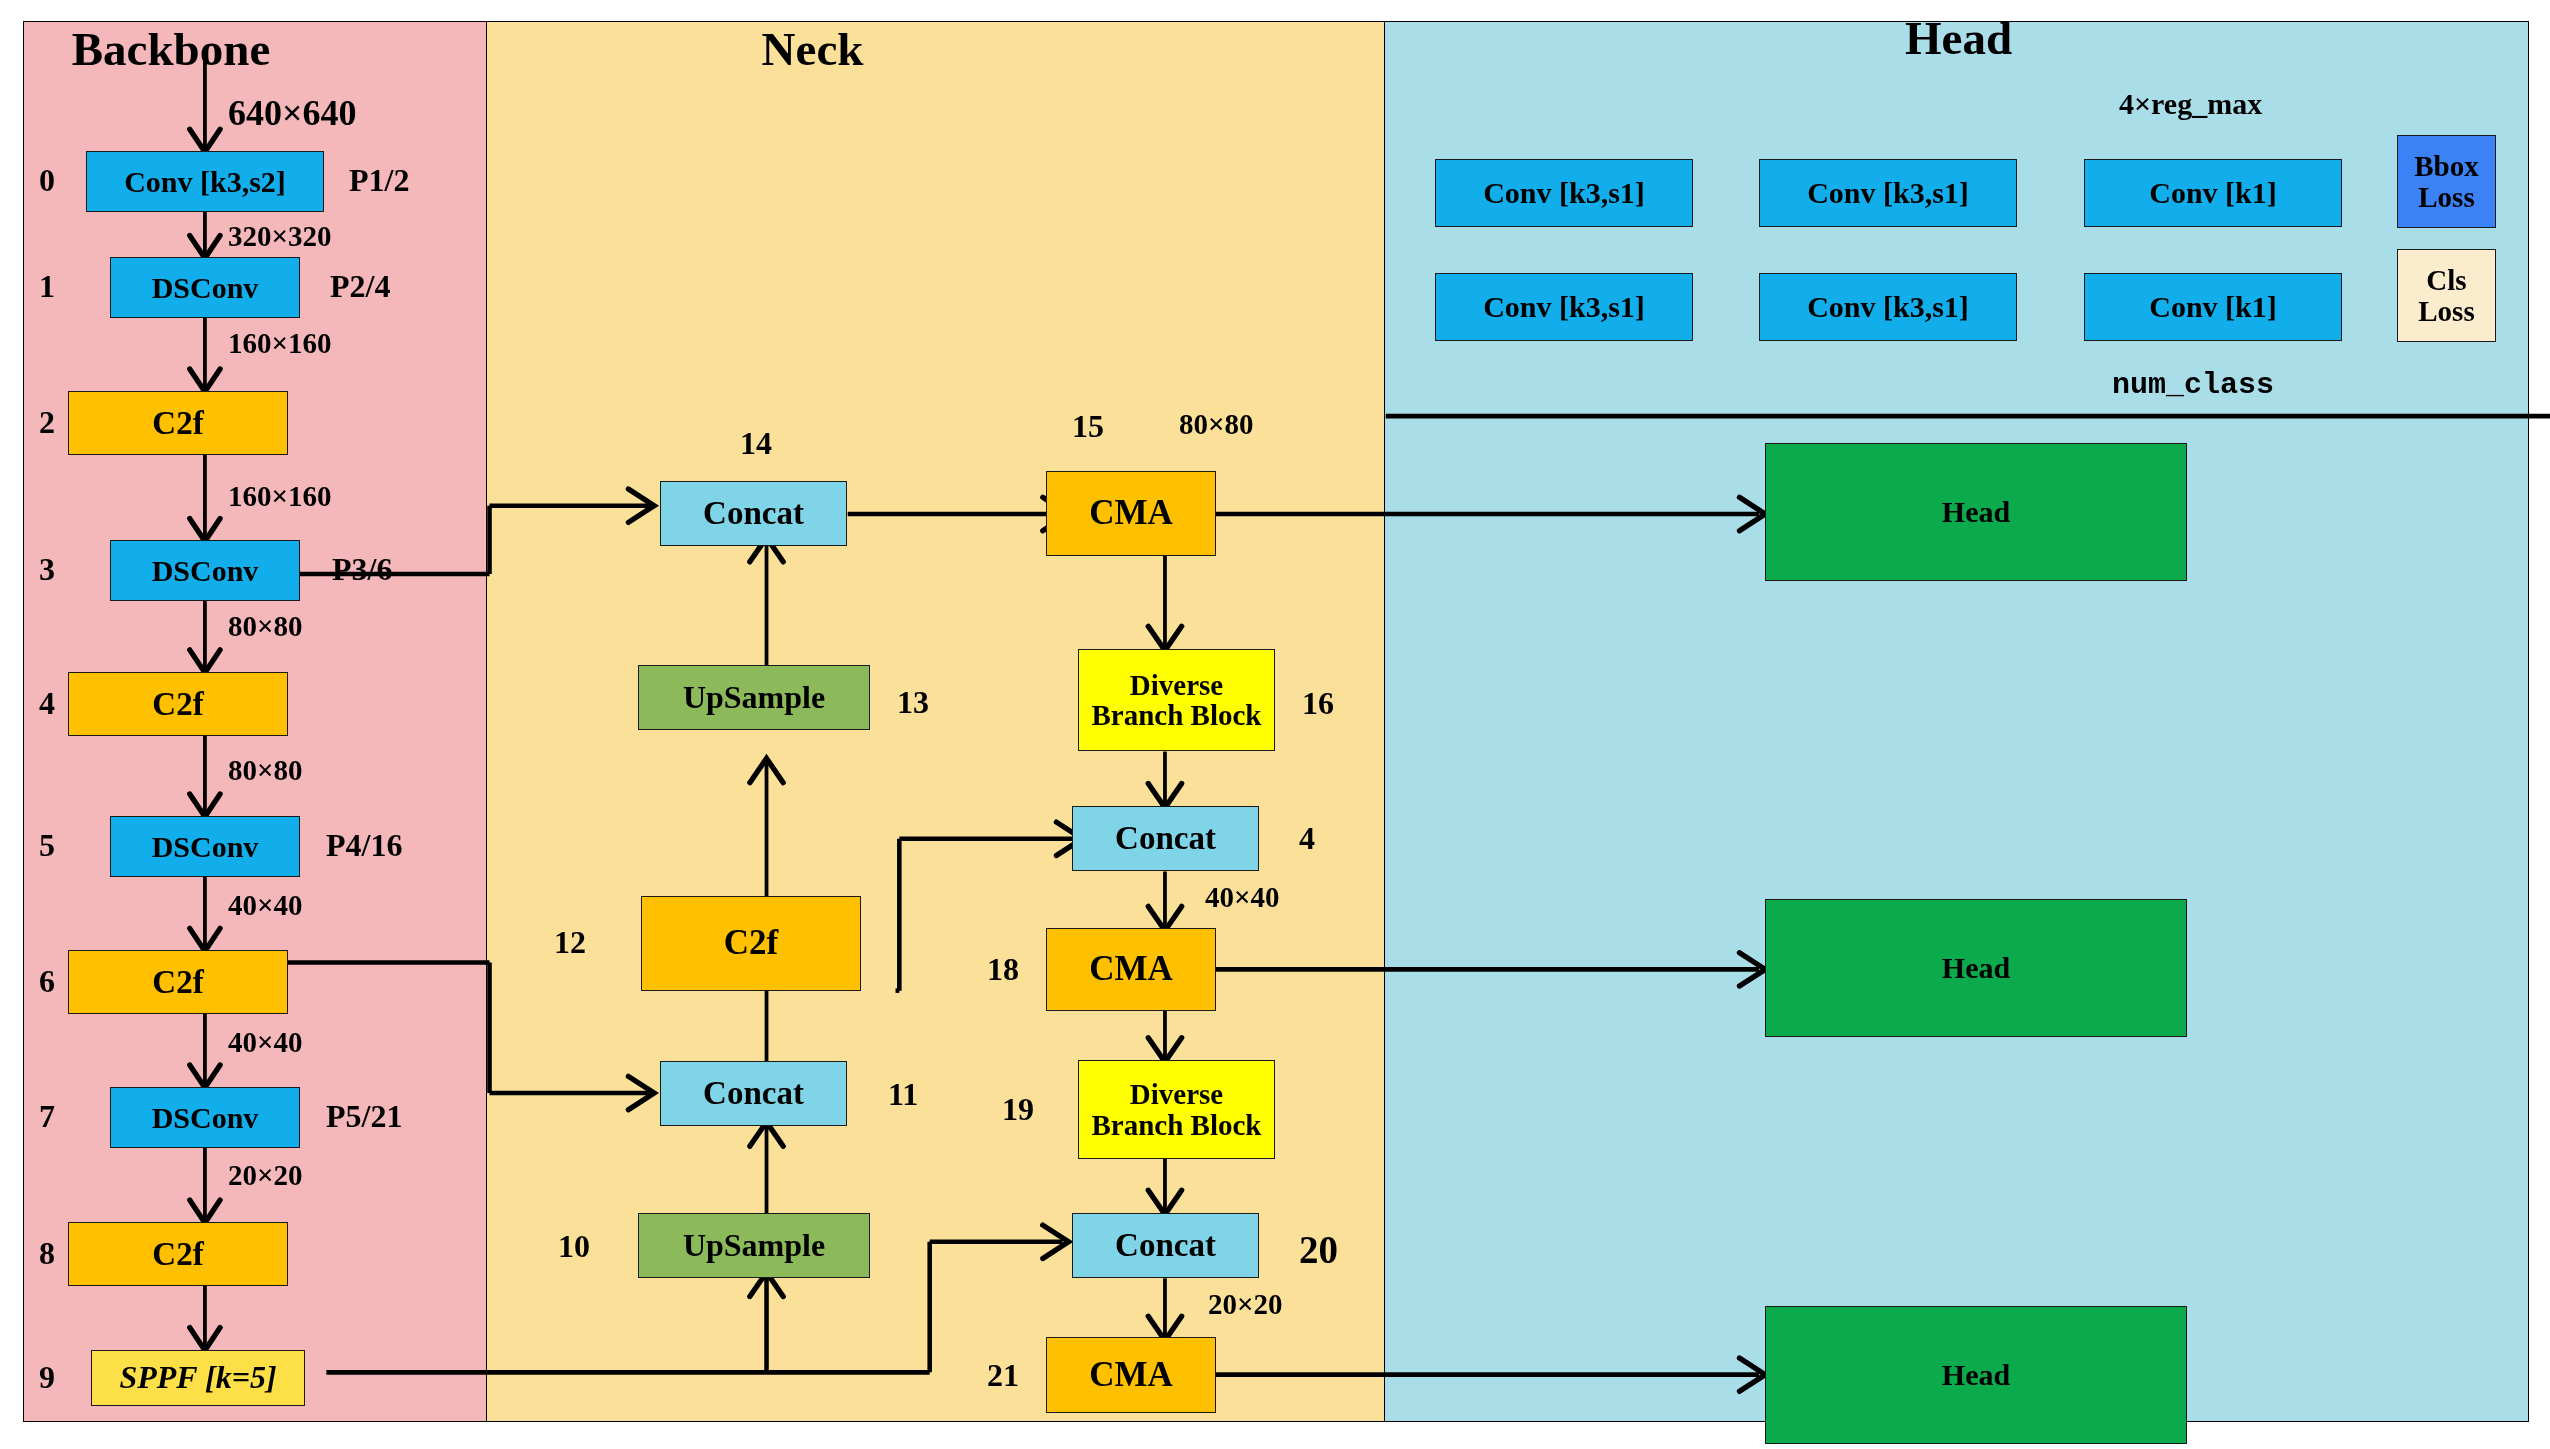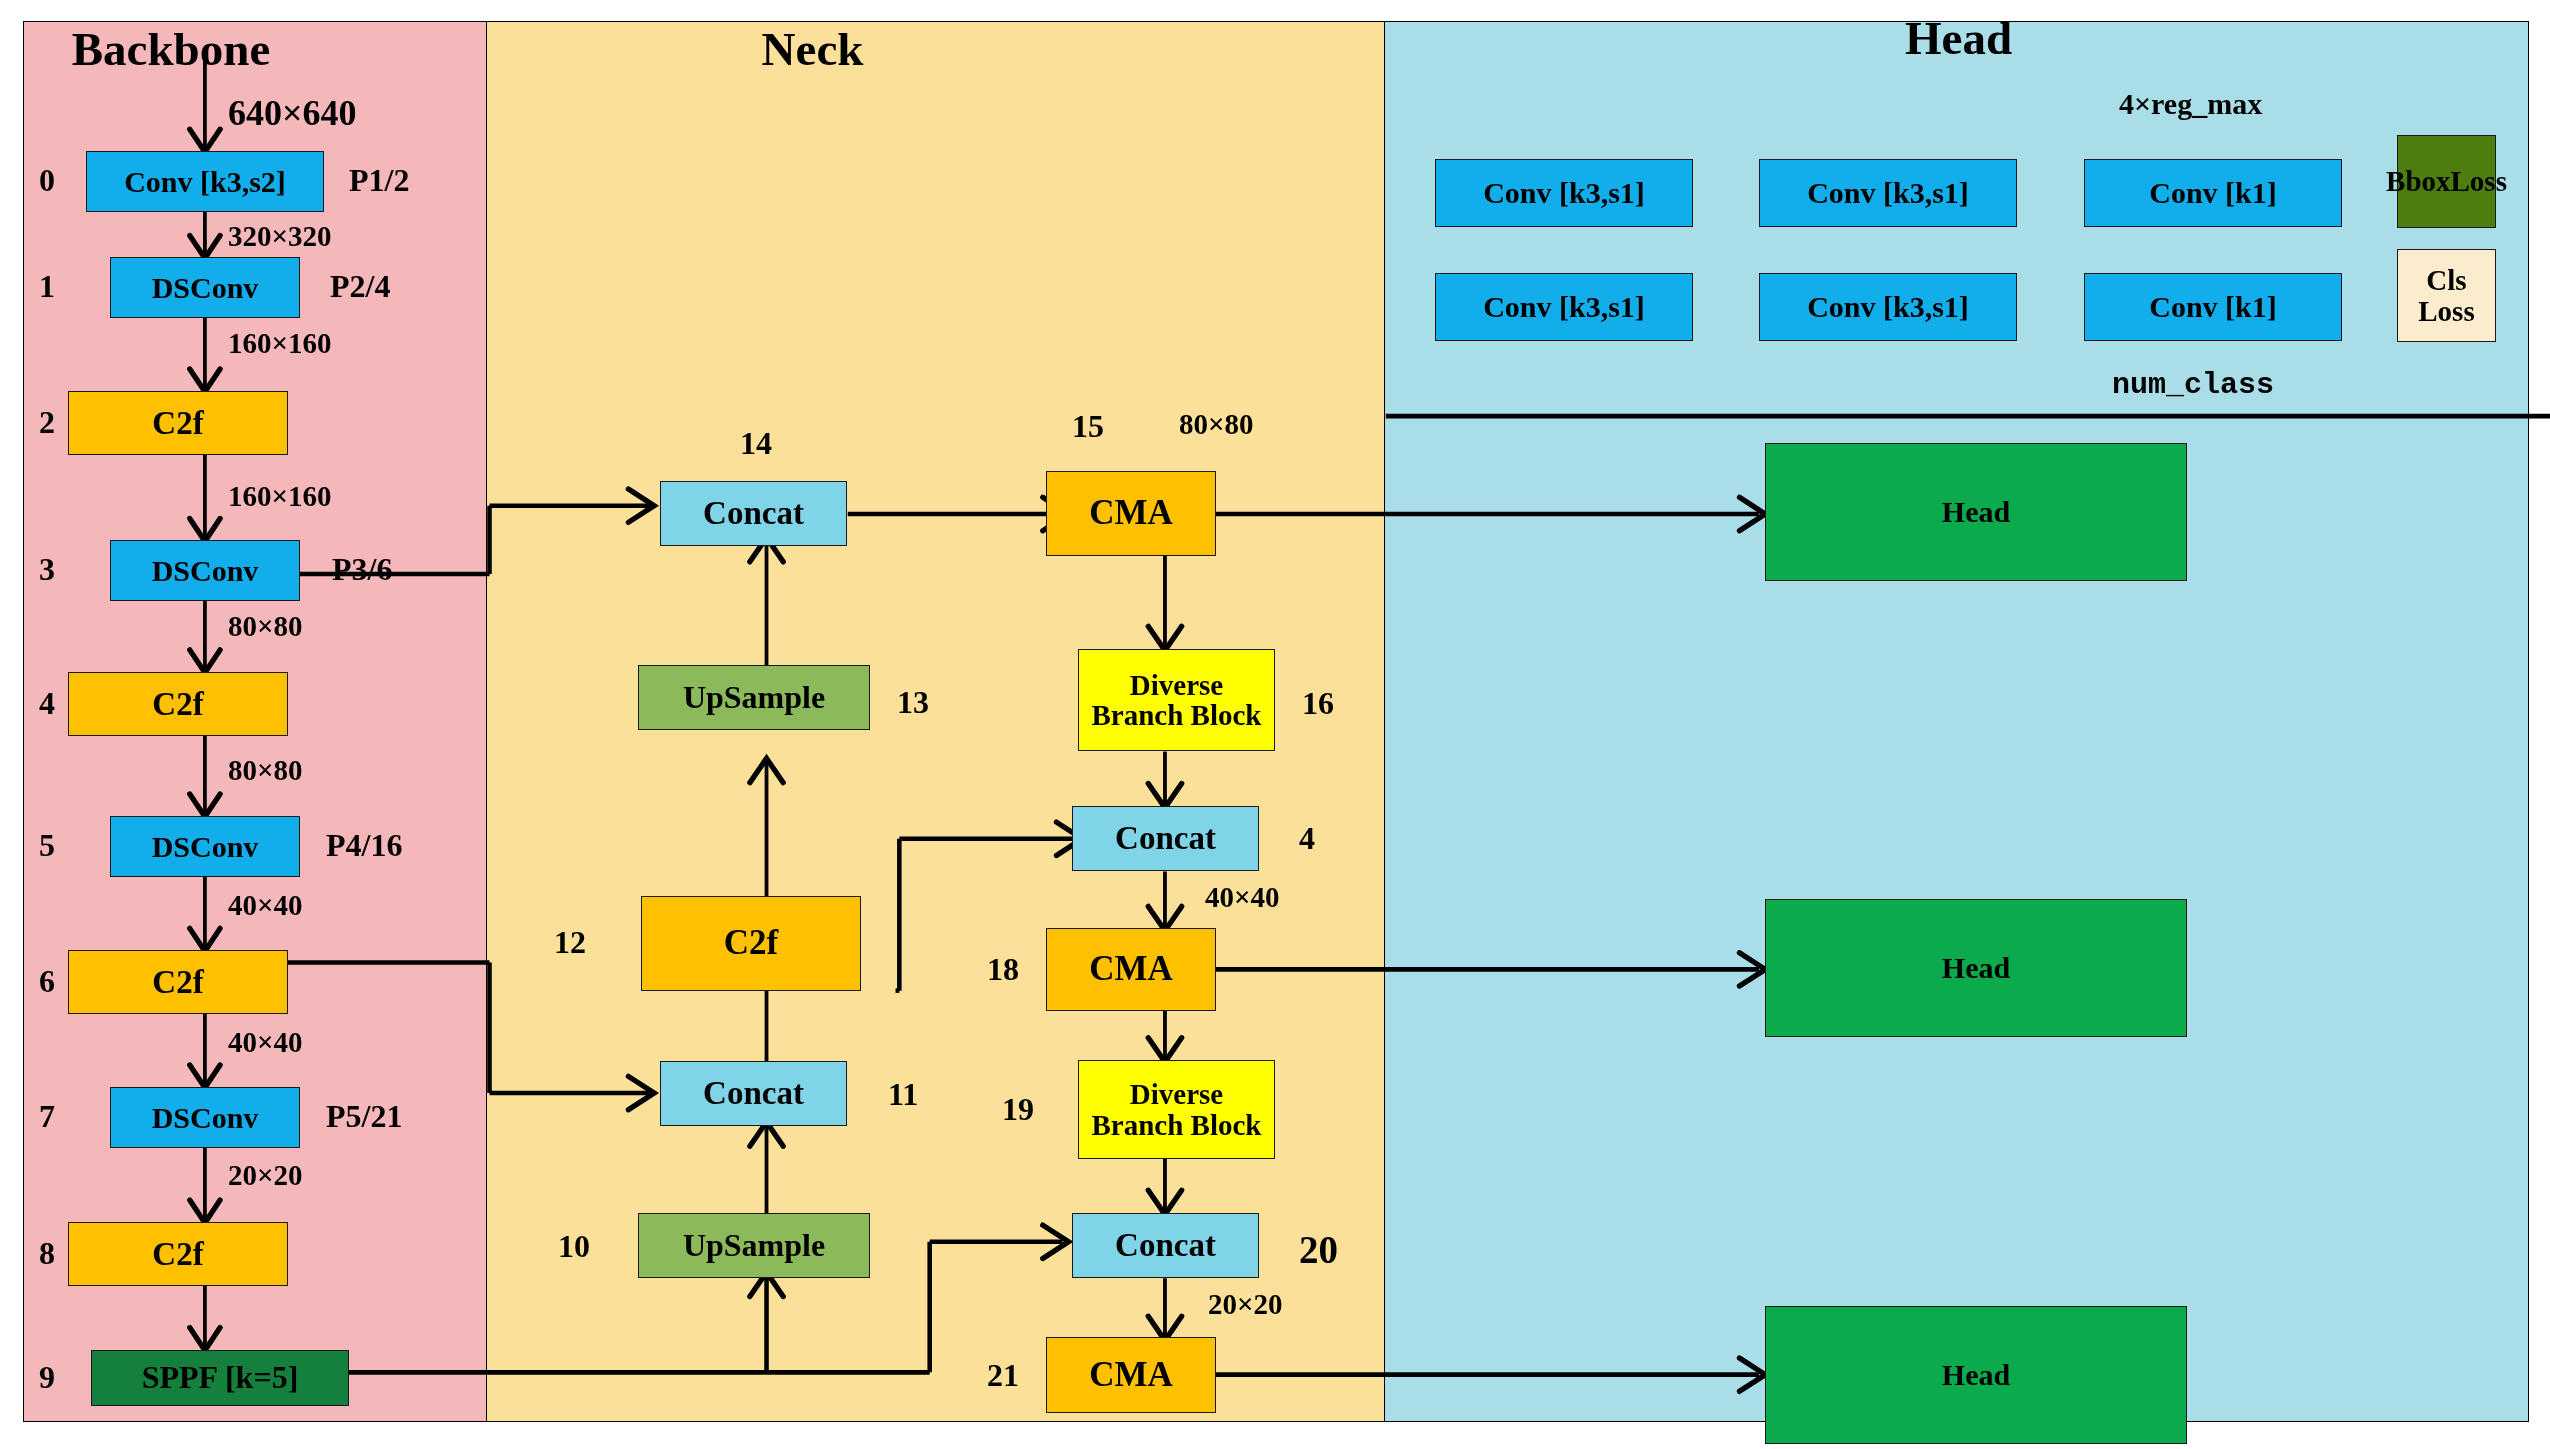--- a/index.html
+++ b/index.html
@@ -189,21 +189,21 @@
   <div class="box" style="left:68px;top:950px;width:220px;height:64px;background:#ffc000;font-size:33px;">C2f</div>
   <div class="lbl" style="left:39px;top:965px;font-size:32px;">6</div>
 
   <div class="box" style="left:110px;top:1087px;width:190px;height:61px;background:#12aeeb;font-size:30px;">DSConv</div>
   <div class="lbl" style="left:39px;top:1100px;font-size:32px;">7</div>
   <div class="lbl" style="left:326px;top:1100px;font-size:32px;">P5/21</div>
 
   <div class="box" style="left:68px;top:1222px;width:220px;height:64px;background:#ffc000;font-size:33px;">C2f</div>
   <div class="lbl" style="left:39px;top:1237px;font-size:32px;">8</div>
 
-  <div class="box" style="left:91px;top:1350px;width:258px;height:56px;background:#15803d;font-size:32px;">SPPF [k=5]</div>
+  <div class="box" style="left:91px;top:1350px;width:214px;height:56px;background:#fde047;font-size:32px;font-style:italic;">SPPF [k=5]</div>
   <div class="lbl" style="left:39px;top:1361px;font-size:32px;">9</div>
 
   <div class="lbl" style="left:228px;top:95px;font-size:36px;">640×640</div>
   <div class="lbl" style="left:228px;top:222px;font-size:29px;">320×320</div>
   <div class="lbl" style="left:228px;top:329px;font-size:29px;">160×160</div>
   <div class="lbl" style="left:228px;top:482px;font-size:29px;">160×160</div>
   <div class="lbl" style="left:228px;top:612px;font-size:29px;">80×80</div>
   <div class="lbl" style="left:228px;top:756px;font-size:29px;">80×80</div>
   <div class="lbl" style="left:228px;top:891px;font-size:29px;">40×40</div>
   <div class="lbl" style="left:228px;top:1028px;font-size:29px;">40×40</div>
@@ -255,21 +255,21 @@
   <div class="lbl" style="left:2119px;top:89px;font-size:30px;">4×reg_max</div>
 
   <div class="box" style="left:1435px;top:159px;width:258px;height:68px;background:#12aeeb;font-size:30px;">Conv [k3,s1]</div>
   <div class="box" style="left:1759px;top:159px;width:258px;height:68px;background:#12aeeb;font-size:30px;">Conv [k3,s1]</div>
   <div class="box" style="left:2084px;top:159px;width:258px;height:68px;background:#12aeeb;font-size:30px;">Conv [k1]</div>
 
   <div class="box" style="left:1435px;top:273px;width:258px;height:68px;background:#12aeeb;font-size:30px;">Conv [k3,s1]</div>
   <div class="box" style="left:1759px;top:273px;width:258px;height:68px;background:#12aeeb;font-size:30px;">Conv [k3,s1]</div>
   <div class="box" style="left:2084px;top:273px;width:258px;height:68px;background:#12aeeb;font-size:30px;">Conv [k1]</div>
 
-  <div class="box" style="left:2397px;top:135px;width:99px;height:93px;background:#4d7c0f;font-size:29px;flex-direction:row;">
+  <div class="box" style="left:2397px;top:135px;width:99px;height:93px;background:#3b82f6;font-size:29px;flex-direction:column;">
     <span>Bbox</span>
     <span>Loss</span>
   </div>
   <div class="box" style="left:2397px;top:249px;width:99px;height:93px;background:#fbeccd;font-size:29px;flex-direction:column;text-align:right;">
     <span>Cls</span>
     <span>Loss</span>
   </div>
 
   <div class="lbl" style="left:2112px;top:370px;font-size:30px;font-family:Liberation Mono, monospace;">num_class</div>
 

